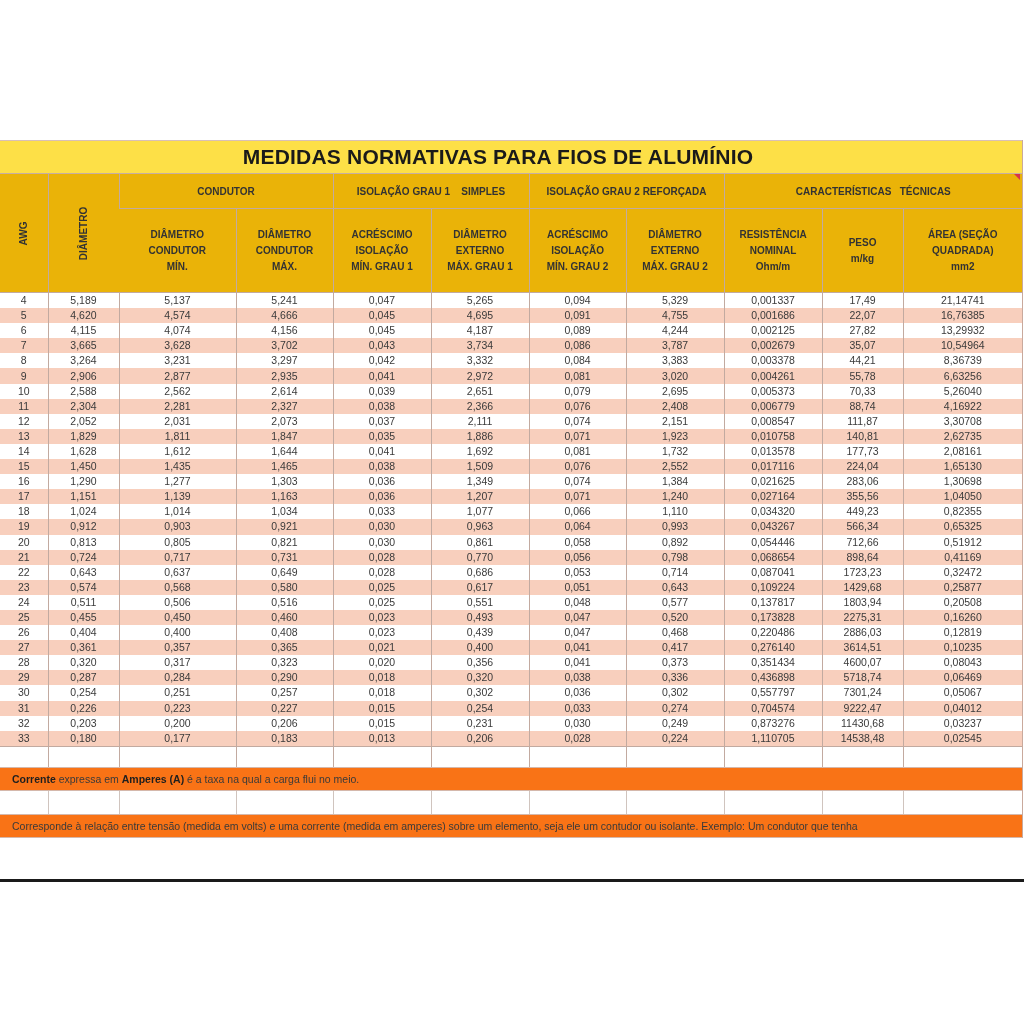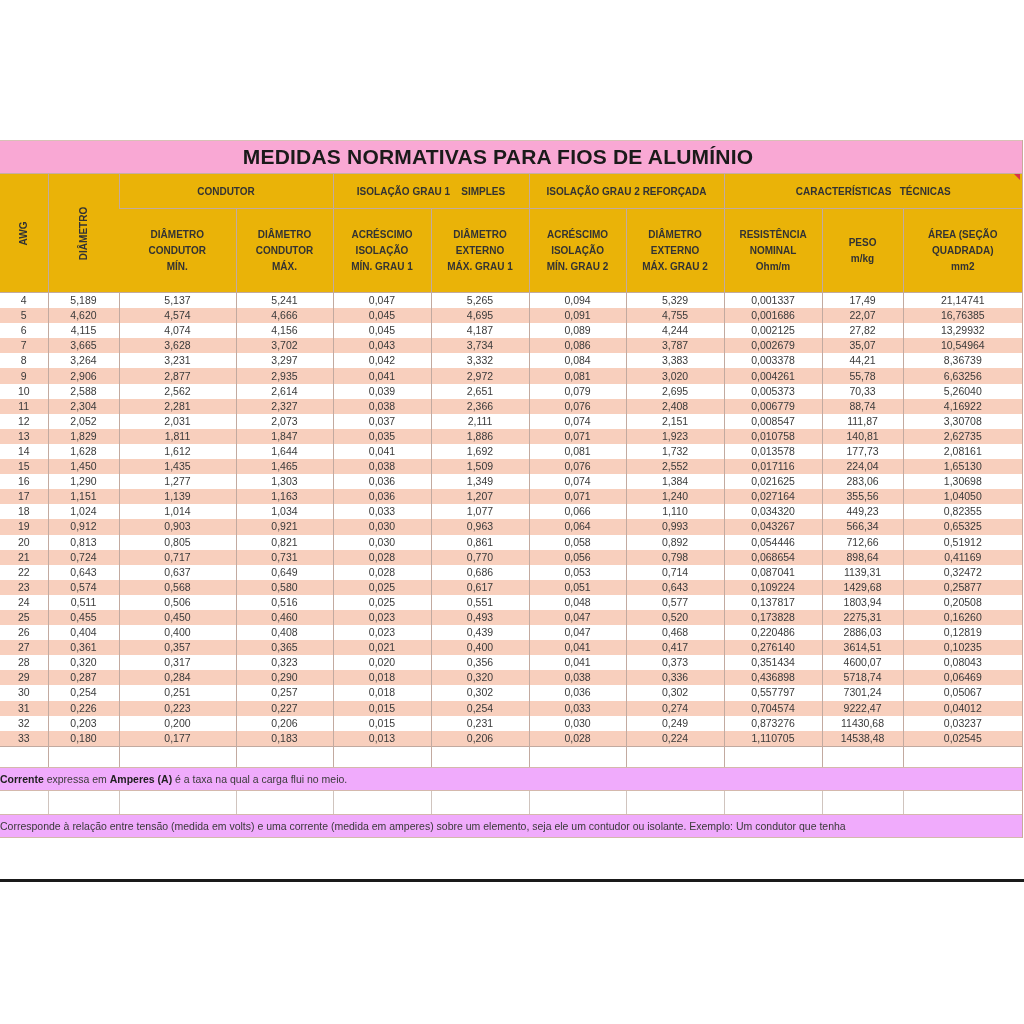--- a/index.html
+++ b/index.html
@@ -1,31 +1,31 @@
 <!DOCTYPE html>
 <html><head>
 <meta charset="utf-8">
 <style>
   html, body { margin:0; padding:0; background:#ffffff; }
   body { width:1024px; height:1024px; position:relative; overflow:hidden; font-family:"DejaVu Sans", sans-serif; color:#2a2a2a; }
   .sheet { position:absolute; left:0; top:140px; width:1022px; border-right:1px solid #c9a99c; }
-  .title-row { height:32px; background:#f9a8d4; border-top:1px solid #d9c0b6; border-bottom:1px solid #c7aea3; display:flex; align-items:center; justify-content:center; }
+  .title-row { height:32px; background:#fde047; border-top:1px solid #d9c0b6; border-bottom:1px solid #c7aea3; display:flex; align-items:center; justify-content:center; }
   .title-row span { font-family:"Liberation Sans", sans-serif; font-size:21px; font-weight:bold; color:#1a1a1a; letter-spacing:0.2px; margin-left:-26px; }
   table.grid { border-collapse:collapse; table-layout:fixed; width:1022px; }
   table.grid td { padding:0; border-left:1px solid #c2aaa0; text-align:center; overflow:hidden; white-space:nowrap; }
   table.grid td:first-child { border-left:none; }
   .hdr td { background:#eab308; font-family:"Liberation Sans", sans-serif; font-weight:bold; font-size:10px; color:#333; border-bottom:1px solid #c2aaa0; }
   .hdr.group td { height:34px; }
   .hdr.sub td { height:83px; line-height:16px; white-space:normal; }
   .vert { display:inline-block; transform:rotate(-90deg); white-space:nowrap; }
   .data td { height:15.1px; font-size:10.5px; line-height:15px; color:#3a3a3a; font-family:"Liberation Sans", sans-serif; }
   .data.odd td { background:#ffffff; }
   .data.even td { background:#f8cfbd; }
   .blank td { height:20px; background:#ffffff; border-top:1px solid #c2aaa0; }
-  .note { height:22px; background:#f0abfc; border-top:1px solid #d4b8ac; border-bottom:1px solid #d4b8ac; font-family:"Liberation Sans", sans-serif; font-size:10.5px; line-height:22px; padding-left:0; color:#3a3a3a; white-space:nowrap; overflow:hidden; }
+  .note { height:22px; background:#f97316; border-top:1px solid #d4b8ac; border-bottom:1px solid #d4b8ac; font-family:"Liberation Sans", sans-serif; font-size:10.5px; line-height:22px; padding-left:12px; color:#3a3a3a; white-space:nowrap; overflow:hidden; }
   .note b { color:#1f1f1f; }
   .blank2 { height:23px; display:flex; background:#fff; }
   .blank2 div { border-left:1px solid #d0c4be; height:100%; }
   .bottom-rule { position:absolute; left:0; width:1024px; height:3px; background:#1a1a1a; }
   .corner-mark { position:absolute; right:2px; top:34px; width:0; height:0; border-top:6px solid #d8344a; border-left:6px solid transparent; }
 </style>
 </head>
 <body>
 
 <div class="sheet">
@@ -342,21 +342,21 @@
         <tr class="data odd">
           <td>22</td>
           <td>0,643</td>
           <td>0,637</td>
           <td>0,649</td>
           <td>0,028</td>
           <td>0,686</td>
           <td>0,053</td>
           <td>0,714</td>
           <td>0,087041</td>
-          <td>1139,31</td>
+          <td>1723,23</td>
           <td>0,32472</td>
         </tr>
         <tr class="data even">
           <td>23</td>
           <td>0,574</td>
           <td>0,568</td>
           <td>0,580</td>
           <td>0,025</td>
           <td>0,617</td>
           <td>0,051</td>

